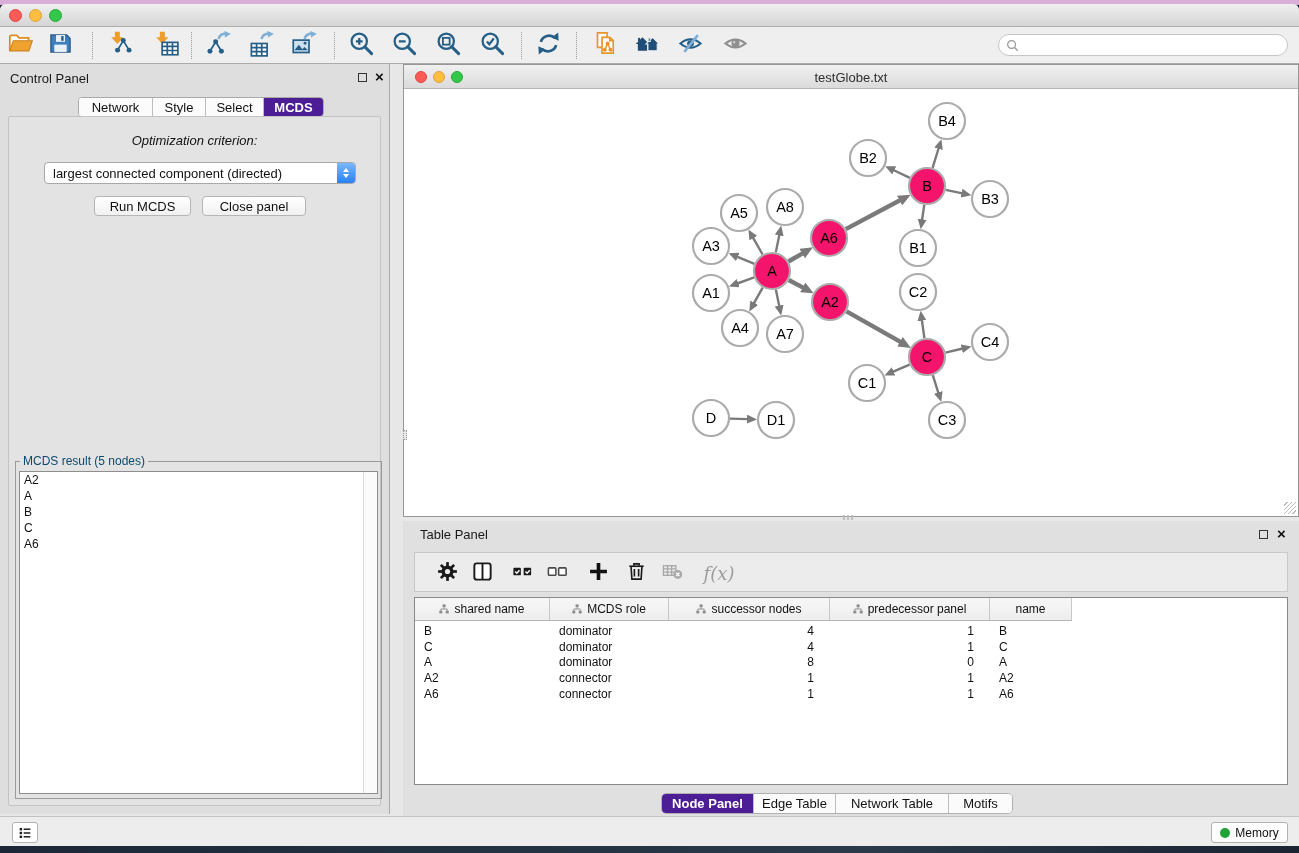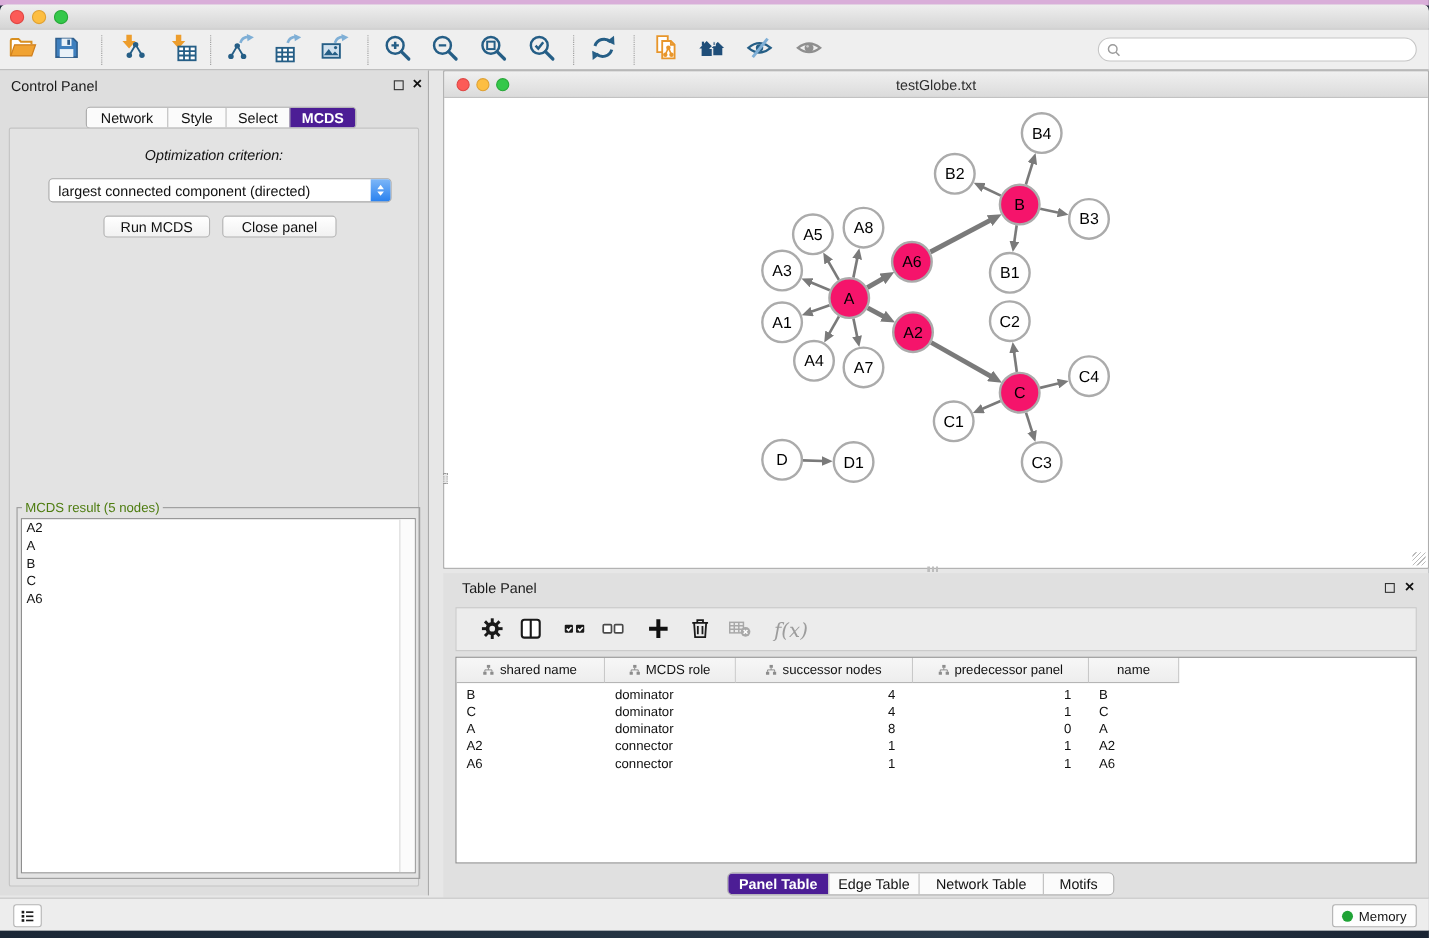--- a/index.html
+++ b/index.html
@@ -51,21 +51,21 @@
   .opt-label { position:absolute; left:0; right:0; top:16px; text-align:center; font-size:13px; color:#111;font-style:italic; }
   .dropdown { position:absolute; left:35px; top:45px; width:312px; height:22px; background:#fff; border:1px solid #a8a8a8; border-radius:4px; display:flex; align-items:center; cursor:default; }
   .dropdown .dd-text { flex:1; font-size:13px; color:#111; padding-left:8px; white-space:nowrap; overflow:hidden; }
   .dd-stepper { width:18px; height:20px; border-radius:0 3px 3px 0; background:linear-gradient(#7cb6f8,#2a82ef); display:flex; flex-direction:column; align-items:center; justify-content:center; gap:2px; }
   .dd-up { width:0; height:0; border-left:3.5px solid transparent; border-right:3.5px solid transparent; border-bottom:4px solid #fff; }
   .dd-down { width:0; height:0; border-left:3.5px solid transparent; border-right:3.5px solid transparent; border-top:4px solid #fff; }
   .btn { position:absolute; height:20px; background:linear-gradient(#ffffff,#f1f1f1); border:1px solid #b5b5b5; border-radius:4px; font-size:13px; color:#111; display:flex; align-items:center; justify-content:center; cursor:default; }
   .btn-run { left:85px; top:79px; width:97px; }
   .btn-closep { left:193px; top:79px; width:104px; }
   .result-box { position:absolute; left:6px; top:344px; width:367px; height:338px; border:1px solid #9a9a9a; }
-  .result-legend { position:absolute; left:4px; top:-8px; background:#e3e3e3; padding:0 3px; font-size:12px; color:#4d7c0f; }
+  .result-legend { position:absolute; left:4px; top:-8px; background:#e3e3e3; padding:0 3px; font-size:12px; color:#0c4a6e; }
   .result-list { position:absolute; left:3px; top:9px; right:3px; bottom:4px; background:#fff; border:1px solid #8e8e8e; overflow:hidden; }
   .result-item { font-size:12px; color:#111; line-height:16px; padding-left:4px; }
   .result-scroll { position:absolute; right:0; top:0; bottom:0; width:14px; background:#fbfbfb; border-left:1px solid #dadada; }
 
   
   .net-window { position:absolute; left:403px; top:60px; width:896px; height:453px; background:#fff; border:1px solid #969696; }
   .net-titlebar { position:absolute; left:0; top:0; width:100%; height:24px; background:linear-gradient(#f0f0f0,#dbdbdb); border-bottom:1px solid #b5b5b5; }
   .net-titlebar .lights { left:11px; top:6px; gap:6px; }
   .net-titlebar .light { width:12px; height:12px; }
   .net-title { position:absolute; left:0; right:0; top:5px; text-align:center; font-size:13px; color:#2e2e2e; }
@@ -595,21 +595,21 @@
         </div>
         <div class="tb-row" style="top: 87.8px;">
           <div class="tb-cell" style="left: 0px; width: 135px; text-align: left; padding: 0px 0px 0px 9px;">A6</div>
           <div class="tb-cell" style="left: 135px; width: 119px; text-align: left; padding: 0px 0px 0px 9px;">connector</div>
           <div class="tb-cell" style="left: 254px; width: 161px; text-align: right; padding: 0px 16px 0px 0px;">1</div>
           <div class="tb-cell" style="left: 415px; width: 160px; text-align: right; padding: 0px 16px 0px 0px;">1</div>
           <div class="tb-cell" style="left: 575px; width: 82px; text-align: left; padding: 0px 0px 0px 9px;">A6</div>
         </div>
       </div>
     <div class="tab-strip" style="left: 258px;">
-        <div class="seg-tab active" style="width: 91px;">Panel Table</div>
+        <div class="seg-tab active" style="width: 91px;">Node Panel</div>
         <div class="seg-tab" style="width: 82px;">Edge Table</div>
         <div class="seg-tab" style="width: 113px;">Network Table</div>
         <div class="seg-tab" style="width: 64px;">Motifs</div>
       </div>
   </div>
 
   <div class="statusbar">
     <div class="sb-listbtn">
       <svg viewBox="0 0 24 24">
           <g fill="#1a1a1a">

